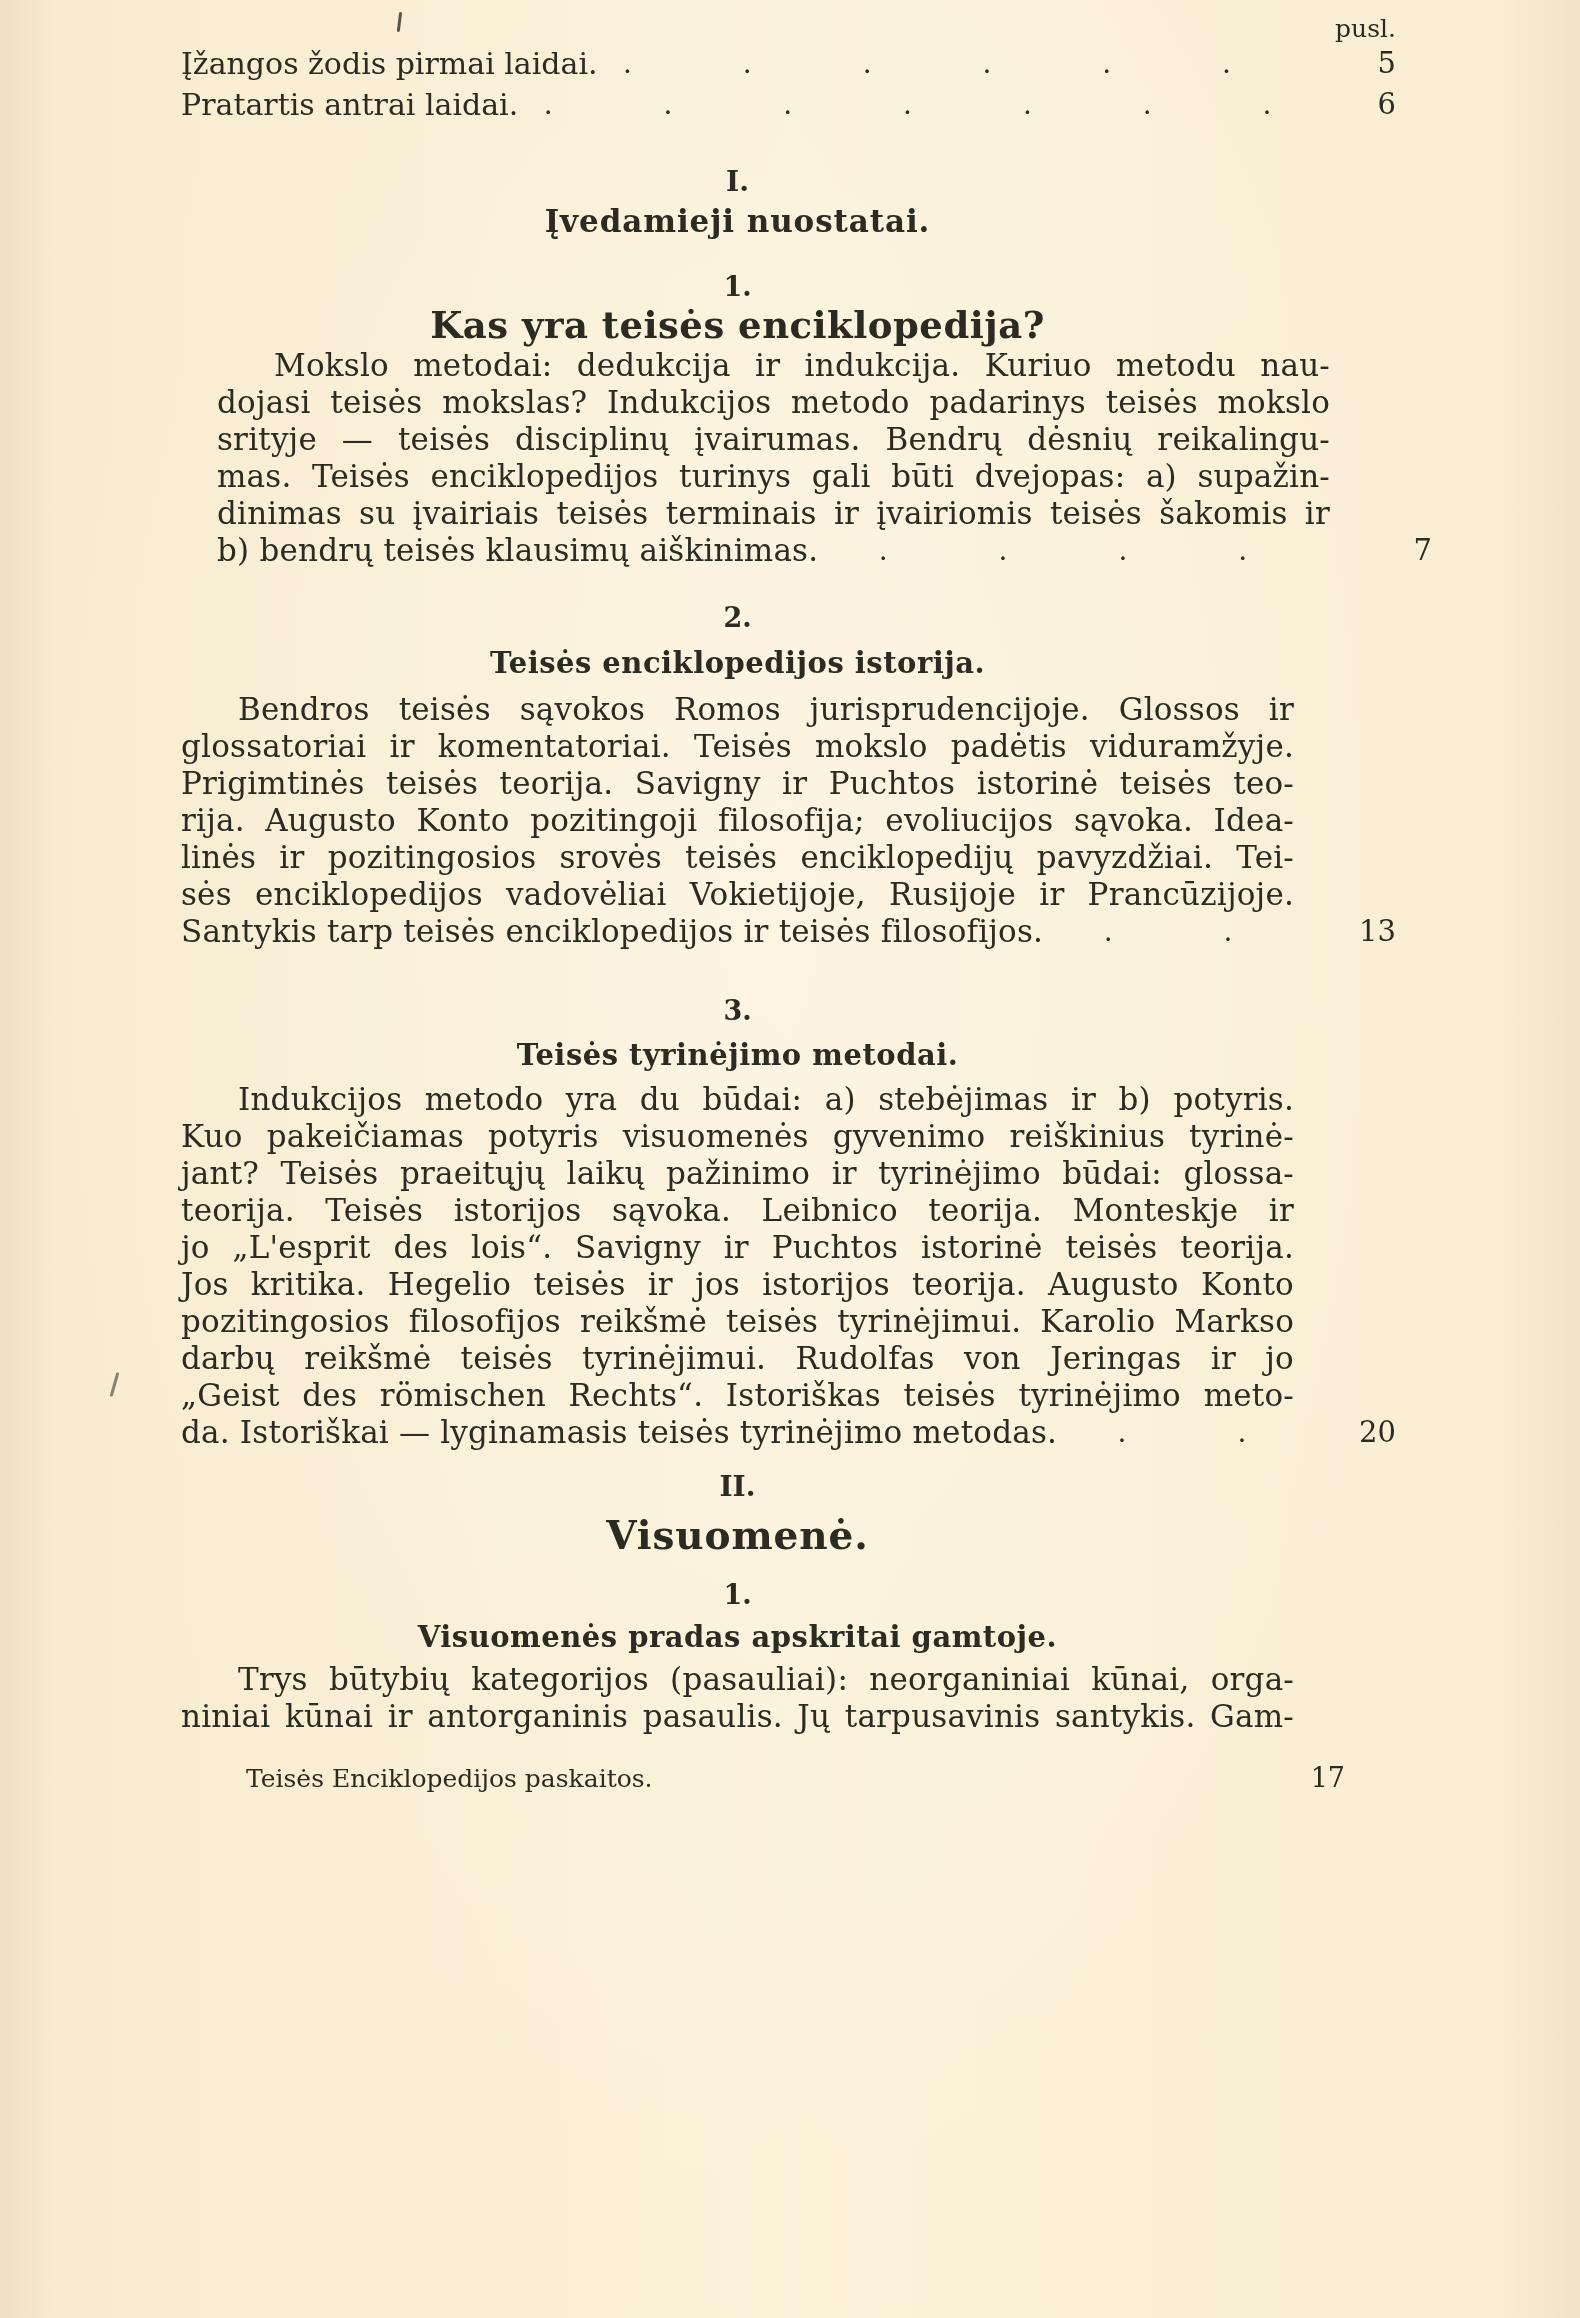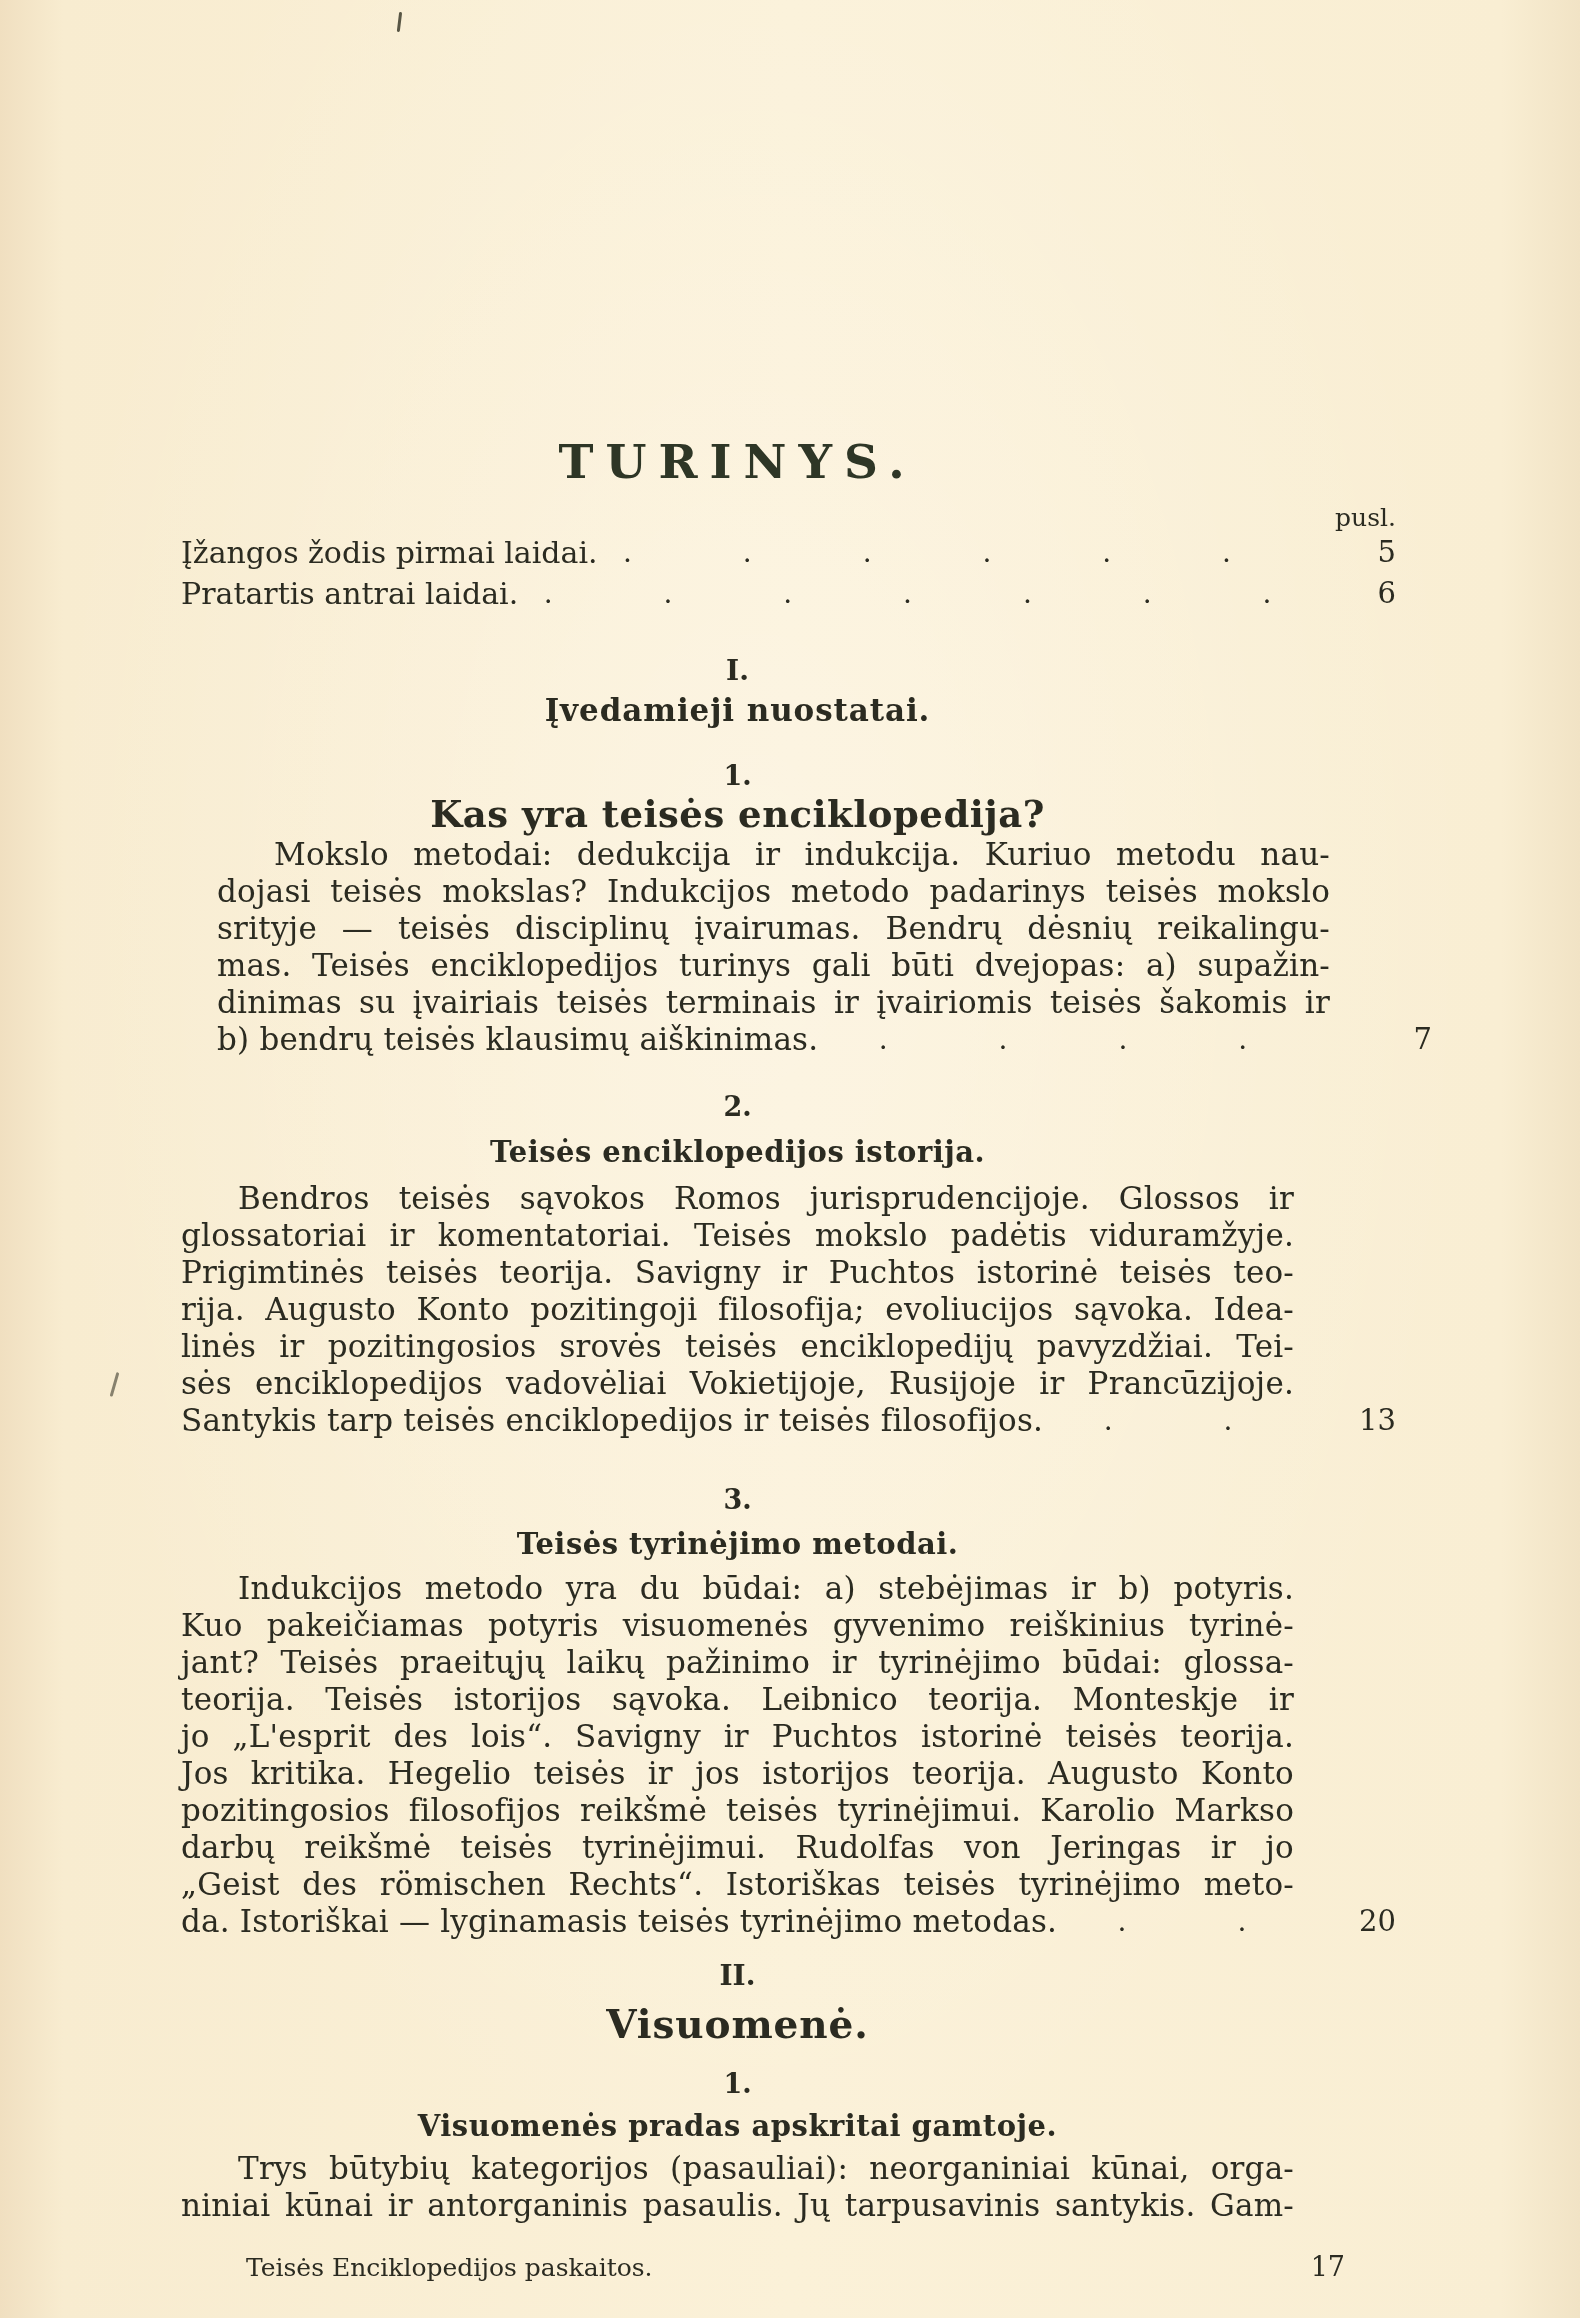--- a/index.html
+++ b/index.html
@@ -119,21 +119,20 @@
 </style>
 </head>
 <body>
 
 <div class="page">
   <div class="speck s1"></div>
   <div class="speck s2"></div>
 
   <div class="content">
 
-    <div class="title centered">TURINYS.</div>
 
     <div class="pusl">pusl.</div>
 
     <div class="toc-line e1">
       <span class="lbl">Įžangos žodis pirmai laidai.</span>
       <span class="dots">. . . . . . . . . . . . . . . . . . . . . . . .</span>
       <span class="pg">5</span>
     </div>
     <div class="toc-line e2">
       <span class="lbl">Pratartis antrai laidai.</span>

